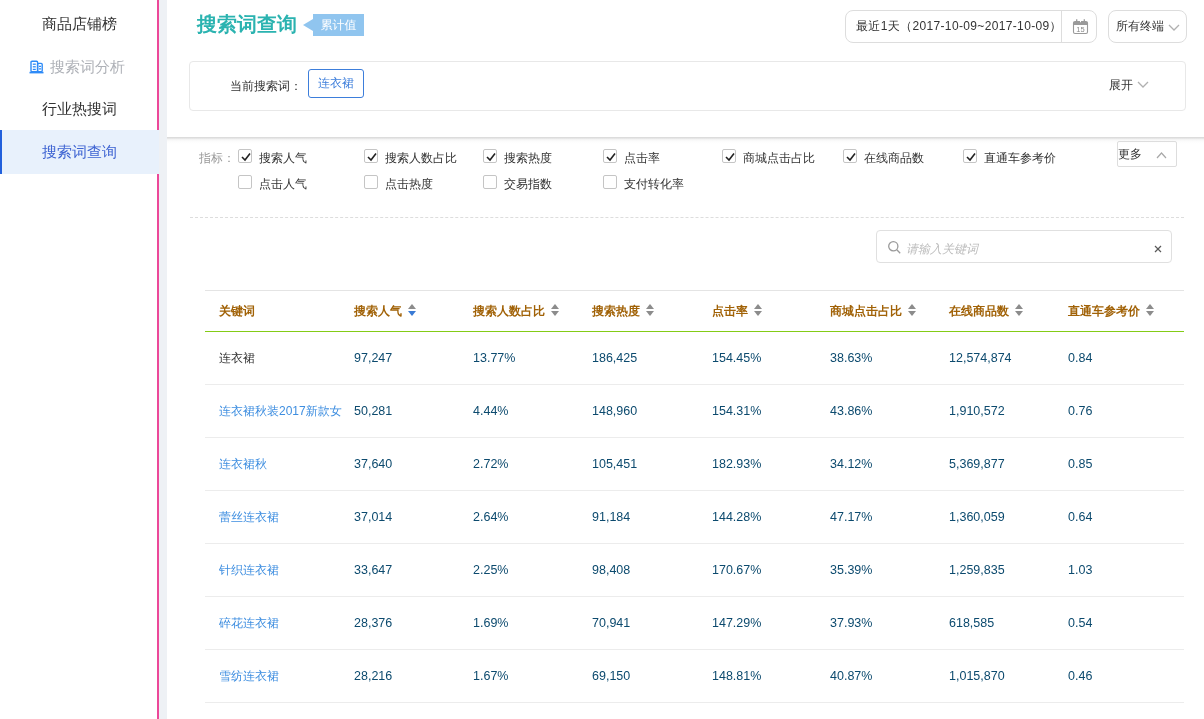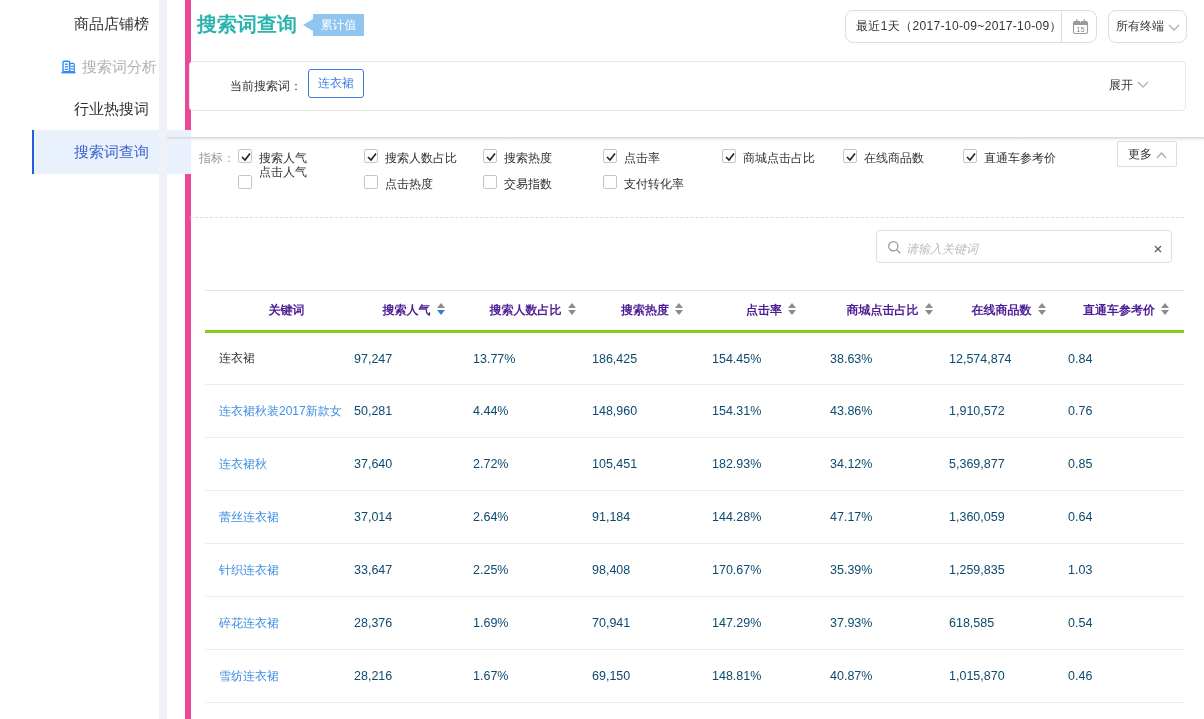--- a/index.html
+++ b/index.html
@@ -3,21 +3,21 @@
 <meta charset="utf-8">
 <style>
 * { margin:0; padding:0; box-sizing:border-box; }
 html,body { width:1204px; height:719px; overflow:hidden; background:#fff;
   font-family:"Liberation Sans", sans-serif; }
 .abs { position:absolute; }
 #page { position:relative; width:1204px; height:719px; }
 
 
 #sidebar { left:0; top:0; width:159px; height:719px; background:#fff;
-  border-right:6px solid #ec4899;margin-left:32px; }
+  border-right:2px solid #ec4899; }
 #strip { left:159px; top:0; width:8px; height:719px; background:#eef1f5; }
 .mitem { position:absolute; left:0; width:159px; height:44px; line-height:44px;
   font-size:15px; color:#333; }
 .mitem .txt { position:absolute; left:42px; }
 #mi2 .txt { left:50px; color:#aeb1b7; }
 #mi4 { background:#e8f1fc; }
 #mi4 .txt { color:#3d63d2; }
 #mi4 .bar { position:absolute; left:0; top:0; width:2px; height:44px; background:#2160dc; }
 .micon { position:absolute; left:29px; top:15px; }
 
@@ -49,35 +49,35 @@
   background:linear-gradient(to bottom, #dcdcdc 0, #dcdcdc 1px, rgba(230,230,230,.55) 2px, rgba(245,245,245,.35) 4px, rgba(255,255,255,0) 7px); }
 
 
 #zhibiao { left:199px; top:150px; font-size:12px; color:#999; }
 .cb { position:absolute; width:14px; height:14px; border:1px solid #c5c5c5;
   border-radius:2px; background:#fff; }
 .cb svg { position:absolute; left:1px; top:1px; }
 .cblbl { position:absolute; font-size:12px; color:#333; }
 #morebtn { left:1117px; top:141px; width:60px; height:26px; border:1px solid #ddd;
   border-radius:2px; font-size:12px; color:#333; text-align:left; line-height:24px; }
-#morebtn span { margin-left:10px; }
+#morebtn span { }
 #morechev { position:absolute; left:38px; top:10px; }
 #dash { left:190px; top:217px; width:994px; height:0; border-top:1px dashed #ddd; }
 
 
 #searchbox { left:876px; top:230px; width:296px; height:33px; border:1px solid #e0e0e0;
   border-radius:4px; background:#fff; }
 #searchbox .ph { position:absolute; left:29px; top:10px; font-size:12px; color:#bcbcbc;font-style:italic; }
 #sicon { position:absolute; left:10px; top:9px; }
 #xicon { position:absolute; left:277px; top:14px; }
 
 
 #tbl { left:205px; top:290px; width:979px; border-collapse:collapse; table-layout:fixed; }
-#tbl th { height:41px; font-size:12px; font-weight:bold; color:#4c1d95; text-align:center;
-  border-top:1px solid #e4e4e4; border-bottom:3px solid #84cc16; padding:0; white-space:nowrap; }
+#tbl th { height:41px; font-size:12px; font-weight:bold; color:#a16207; text-align:left;
+  border-top:1px solid #e4e4e4; border-bottom:1px solid #84cc16; padding:0; white-space:nowrap; }
 #tbl td { height:53px; font-size:12.5px; color:#0c4a6e; text-align:left;
   border-bottom:1px solid #ececec; padding:0; white-space:nowrap; }
 #tbl th.c1, #tbl td.c1 { padding-left:14px; }
 #tbl td.c1 { font-size:12px; }
 #tbl td.c1 { color:#333; }
 #tbl td.c1 a { color:#3e8ee0; text-decoration:none; }
 .sorter { display:inline-block; vertical-align:middle; margin-left:6px; margin-top:-3px; }
 .sorter i { display:block; width:0; height:0; border-left:4.5px solid transparent;
   border-right:4.5px solid transparent; }
 .sorter .up { border-bottom:5px solid #8c8c8c; margin-bottom:2px; }
@@ -184,21 +184,21 @@
       </svg>
     </div>
   <div class="cblbl" style="left:864px;top:150px">在线商品数</div>
   <div class="cb" style="left:963px;top:149px">
       <svg width="12" height="12" viewBox="0 0 12 12">
         <path d="M2 6 L5 9 L10 2.5" fill="none" stroke="#222" stroke-width="1.6"></path>
       </svg>
     </div>
   <div class="cblbl" style="left:984px;top:150px">直通车参考价</div>
   <div class="cb" style="left:238px;top:175px"></div>
-  <div class="cblbl" style="left:259px;top:164px">点击人气</div>
+  <div class="cblbl" style="left:259px;top:176px">点击人气</div>
   <div class="cb" style="left:364px;top:175px"></div>
   <div class="cblbl" style="left:385px;top:176px">点击热度</div>
   <div class="cb" style="left:483px;top:175px"></div>
   <div class="cblbl" style="left:504px;top:176px">交易指数</div>
   <div class="cb" style="left:603px;top:175px"></div>
   <div class="cblbl" style="left:624px;top:176px">支付转化率</div>
 
   <div class="abs" id="morebtn"><span>更多</span>
     <svg id="morechev" width="11" height="7" viewBox="0 0 11 7">
       <polyline points="1,6 5.5,1 10,6" fill="none" stroke="#a8a8a8" stroke-width="1.2"></polyline>

